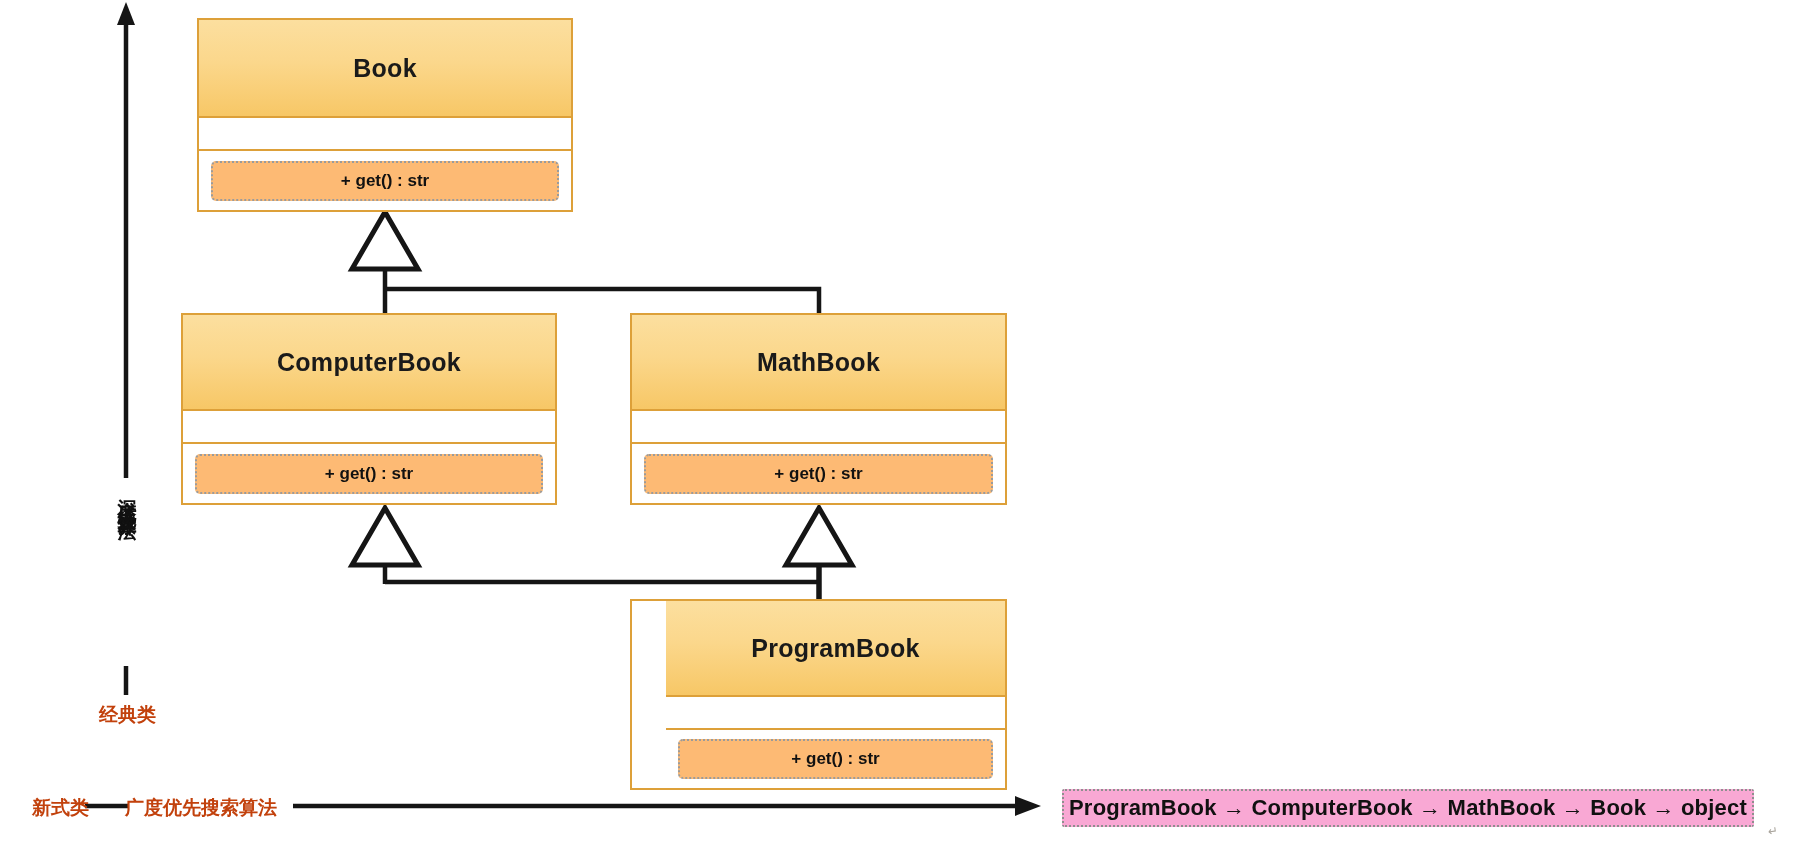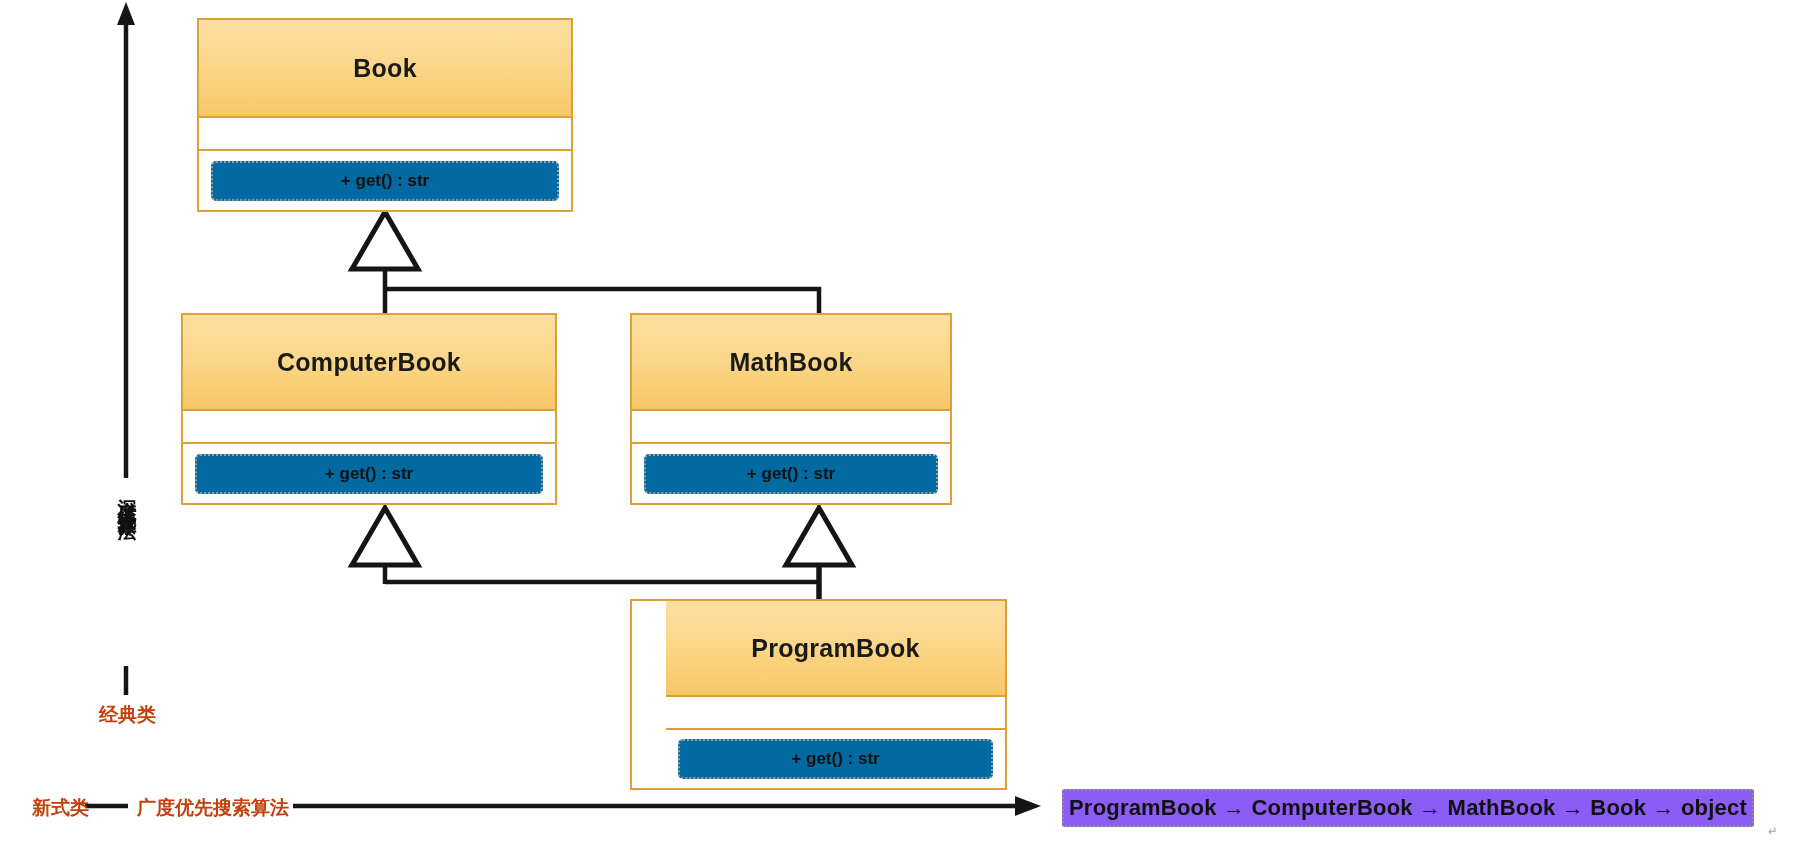--- a/index.html
+++ b/index.html
@@ -48,21 +48,21 @@
     align-items: center;
     justify-content: center;
     background: #ffffff;
   }
   .method-pill {
     width: calc(100% - 24px);
     margin: 0 12px;
     box-sizing: border-box;
     border: 2px dotted #9b9b9b;
     border-radius: 5px;
-    background: #0369a1;
+    background: #fdba74;
     text-align: center;
     font-size: 17px;
     font-weight: bold;
     color: #111111;
     padding: 8px 0;
   }
   
   .v-axis-label {
     position: absolute;
     left: 114px;
@@ -85,21 +85,21 @@
     white-space: nowrap;
   }
   
   .mro-box {
     position: absolute;
     left: 1062px;
     top: 789px;
     width: 692px;
     height: 38px;
     box-sizing: border-box;
-    background: #8b5cf6;
+    background: #f9a8d4;
     border: 2px dotted #8f8f8f;
     border-radius: 2px;
     display: flex;
     align-items: center;
     justify-content: center;
     font-size: 22px;
     font-weight: bold;
     color: #111111;
     letter-spacing: 0.2px;
   }
@@ -157,21 +157,21 @@
   <div class="class-box" style="left:181px; top:313px; width:376px; height:192px;">
     <div class="class-header" style="height:94px;">
       <span>ComputerBook</span>
     </div>
     <div class="class-attrs"></div>
     <div class="class-methods">
       <div class="method-pill">+ get() : str</div>
     </div>
   </div>
 
-  <div class="class-box" style="left:630px; top:313px; width:322px; height:192px;">
+  <div class="class-box" style="left:630px; top:313px; width:377px; height:192px;">
     <div class="class-header" style="height:94px;">
       <span>MathBook</span>
     </div>
     <div class="class-attrs"></div>
     <div class="class-methods">
       <div class="method-pill">+ get() : str</div>
     </div>
   </div>
 
   <div class="class-box" style="left:630px; top:599px; width:377px; height:191px;padding-left:34px;">
@@ -183,21 +183,21 @@
       <div class="method-pill">+ get() : str</div>
     </div>
   </div>
 
   <div class="v-axis-label">深度优先搜索算法</div>
 
   <div class="axis-text" style="left:99px; top:702px; width:56px; text-align:center;">经典类</div>
 
   <div class="axis-text" style="left:32px; top:795px;">新式类</div>
 
-  <div class="axis-text" style="left:137px; top:795px;">广度优先搜索算法</div>
+  <div class="axis-text" style="left:125px; top:795px;">广度优先搜索算法</div>
 
   <div class="mro-box">
     <span>ProgramBook → ComputerBook → MathBook → Book → object</span>
   </div>
 
   <div class="corner-mark">↵</div>
 
 </div>
 
 </body></html>

